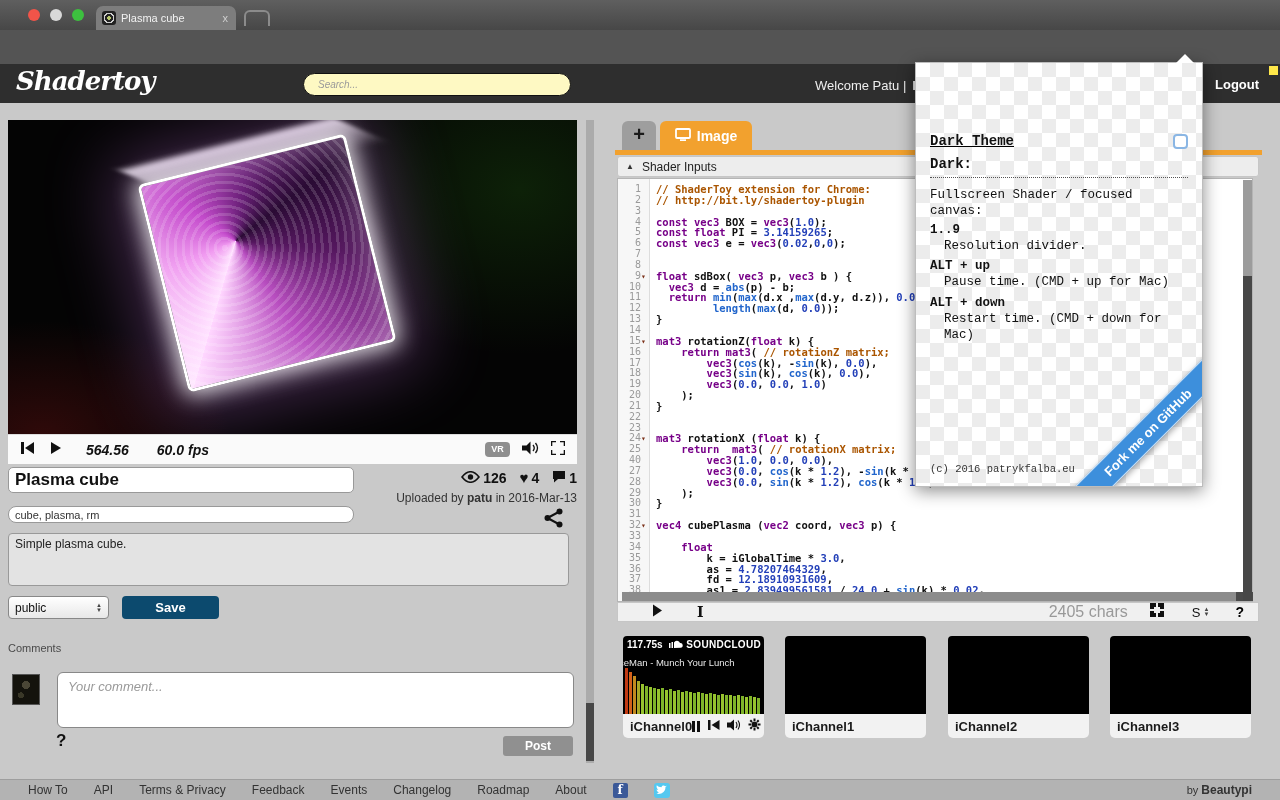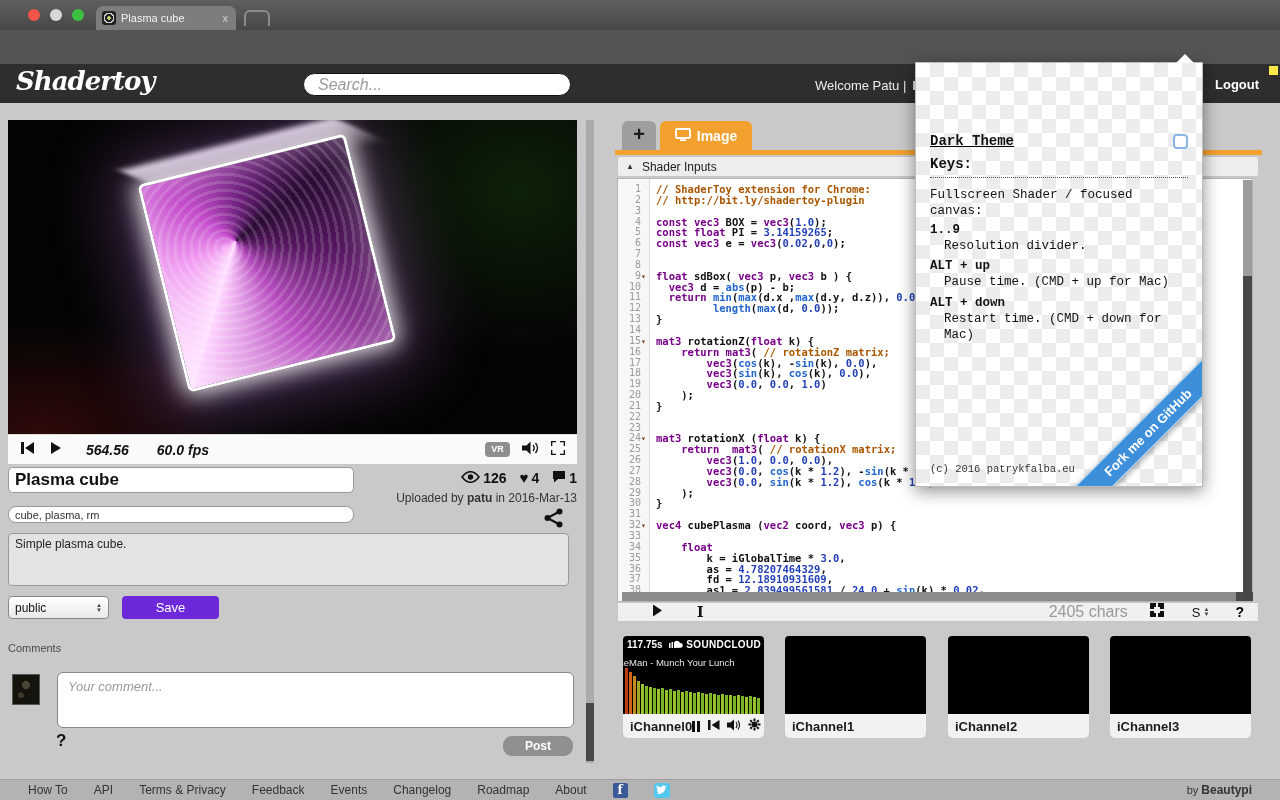--- a/index.html
+++ b/index.html
@@ -40,21 +40,21 @@
   .hamb div { height:2px; background:#ababab; }
   .pale-plus { position:relative; width:12px; height:12px; opacity:.65; }
   .pale-plus::before{ content:""; position:absolute; left:0; top:5px; width:12px; height:2px; background:#b5b5b5;}
   .pale-plus::after{ content:""; position:absolute; left:5px; top:0; width:2px; height:12px; background:#b5b5b5;}
 
   
   .st-header { left:0; top:64px; width:1280px; height:39px; background:#2e2e2e; }
   .st-logo { left:16px; top:66px; color:#fff; font-family:"DejaVu Serif",serif;
     font-style:italic; font-weight:bold; font-size:26px; letter-spacing:-1px; }
   .st-search { left:303px; top:73px; width:268px; height:23px; border-radius:12px;
-    border:1px solid #111; background:#ffffff; font-size:16px; font-style:italic;
+    border:1px solid #111; background:#fef9c3; font-size:10px; font-style:italic;
     color:#555; padding:0 14px; outline:none; font-family:"Liberation Sans",sans-serif; }
   .st-search::placeholder { color:#9a9a9a; }
   .welcome { left:815px; top:78px; color:#eee; font-size:13px; white-space:nowrap; }
   .welcome b { margin-left:6px; }
   .logout { left:1215px; top:77px; color:#fff; font-size:13px; font-weight:bold; }
   .yellow-dot { left:1269px; top:66px; width:9px; height:9px; background:#ffe84a; }
 
   
   .canvas { left:8px; top:120px; width:569px; height:314px; overflow:hidden; background:
       radial-gradient(60% 85% at 90% 22%, rgba(22,62,12,.5), rgba(0,0,0,0) 62%),
@@ -92,35 +92,35 @@
       border-radius:8px; background:#fff; font-size:11px; color:#333; padding:0 6px;
       font-family:"Liberation Sans",sans-serif; }
   .shareic { left:543px; top:507px; }
   .descbox { left:8px; top:533px; width:561px; height:53px; background:#e3e3e3;
       border:1px solid #999; border-radius:4px; font-size:12px; color:#222; padding:3px 6px;
       font-family:"Liberation Sans",sans-serif; resize:none; }
   .pubsel { left:8px; top:596px; width:101px; height:23px; border:1px solid #888; border-radius:4px;
       background:linear-gradient(#fff,#e8e8e8); display:flex; align-items:center;
       justify-content:space-between; padding:0 6px; font-size:12px; color:#111; }
   .updn { display:flex; flex-direction:column; font-size:6px; line-height:5px; color:#444; }
-  .savebtn { left:122px; top:596px; width:97px; height:23px; background:#6d28d9; border:none;
-      border-radius:4px; color:#fff; font-weight:normal; font-size:13px;
+  .savebtn { left:122px; top:596px; width:97px; height:23px; background:#0c4a6e; border:none;
+      border-radius:4px; color:#fff; font-weight:bold; font-size:13px;
       font-family:"Liberation Sans",sans-serif; }
   .comments-h { left:8px; top:642px; font-size:11px; color:#4a4a4a; }
   .avatar { left:12px; top:674px; width:28px; height:31px; background:
       radial-gradient(circle at 50% 35%, #4a4636 0 4px, transparent 4px),
       radial-gradient(circle at 30% 70%, #3a3828 0 3px, transparent 3px), #14130d;
       border:1px solid #555; }
   .commentbox { left:57px; top:672px; width:517px; height:56px; background:#fff;
       border:1px solid #888; border-radius:6px; font-size:13px; font-style:italic;
       color:#333; padding:6px 10px; resize:none; font-family:"Liberation Sans",sans-serif; }
   .commentbox::placeholder { color:#999; }
   .qmark { left:56px; top:731px; font-size:17px; font-weight:bold; color:#111; }
   .postbtn { left:503px; top:736px; width:70px; height:20px; background:#909090; border:none;
-      border-radius:9px; color:#fff; font-weight:bold; font-size:12px;
+      border-radius:3px; color:#fff; font-weight:bold; font-size:12px;
       font-family:"Liberation Sans",sans-serif; }
   .lscroll { left:586px; top:120px; width:8px; height:643px; background:#ababab; }
   .lscroll-thumb { position:absolute; left:0; top:583px; width:8px; height:58px; background:#474747; }
 
   
   .plustab { left:622px; top:121px; width:34px; height:29px; background:#9e9e9e;
       border-radius:6px 6px 0 0; color:#1a1a1a; font-size:20px; font-weight:bold;
       text-align:center; line-height:27px; }
   .imgtab { left:660px; top:121px; width:92px; height:29px; background:#f2a12e;
       border-radius:6px 6px 0 0; color:#fff; font-size:14px; font-weight:bold;
@@ -435,21 +435,21 @@
       <div class="gut-line"><span class="num">16</span><span class="fold"></span></div>
       <div class="gut-line"><span class="num">17</span><span class="fold"></span></div>
       <div class="gut-line"><span class="num">18</span><span class="fold"></span></div>
       <div class="gut-line"><span class="num">19</span><span class="fold"></span></div>
       <div class="gut-line"><span class="num">20</span><span class="fold"></span></div>
       <div class="gut-line"><span class="num">21</span><span class="fold"></span></div>
       <div class="gut-line"><span class="num">22</span><span class="fold"></span></div>
       <div class="gut-line"><span class="num">23</span><span class="fold"></span></div>
       <div class="gut-line"><span class="num">24</span><span class="fold">▾</span></div>
       <div class="gut-line"><span class="num">25</span><span class="fold"></span></div>
-      <div class="gut-line"><span class="num">26</span><span class="fold"></span></div>
+      <div class="gut-line"><span class="num">40</span><span class="fold"></span></div>
       <div class="gut-line"><span class="num">27</span><span class="fold"></span></div>
       <div class="gut-line"><span class="num">28</span><span class="fold"></span></div>
       <div class="gut-line"><span class="num">29</span><span class="fold"></span></div>
       <div class="gut-line"><span class="num">30</span><span class="fold"></span></div>
       <div class="gut-line"><span class="num">31</span><span class="fold"></span></div>
       <div class="gut-line"><span class="num">32</span><span class="fold">▾</span></div>
       <div class="gut-line"><span class="num">33</span><span class="fold"></span></div>
       <div class="gut-line"><span class="num">34</span><span class="fold"></span></div>
       <div class="gut-line"><span class="num">35</span><span class="fold"></span></div>
       <div class="gut-line"><span class="num">36</span><span class="fold"></span></div>
@@ -647,21 +647,21 @@
     <span>by</span> <b>Beautypi</b>
   </span>
 </div>
 
 <div class="abs notch"></div>
 <div class="abs popup">
   <div class="darkrow">
     <span class="ptitle">Dark Theme</span>
     <span class="chk"></span>
   </div>
-  <div class="keysrow ptitle">Keys:</div>
+  <div class="keysrow ptitle">Dark:</div>
   <div class="dots"></div>
   <div class="keys">
     <div class="intro">Fullscreen Shader / focused canvas:</div>
     <div id="shortcut-list">
         <div class="sc">
           <div class="sc-keys">1..9</div>
           <div class="sc-desc">Resolution divider.</div>
         </div>
         <div class="sc">
           <div class="sc-keys">ALT + up</div>

